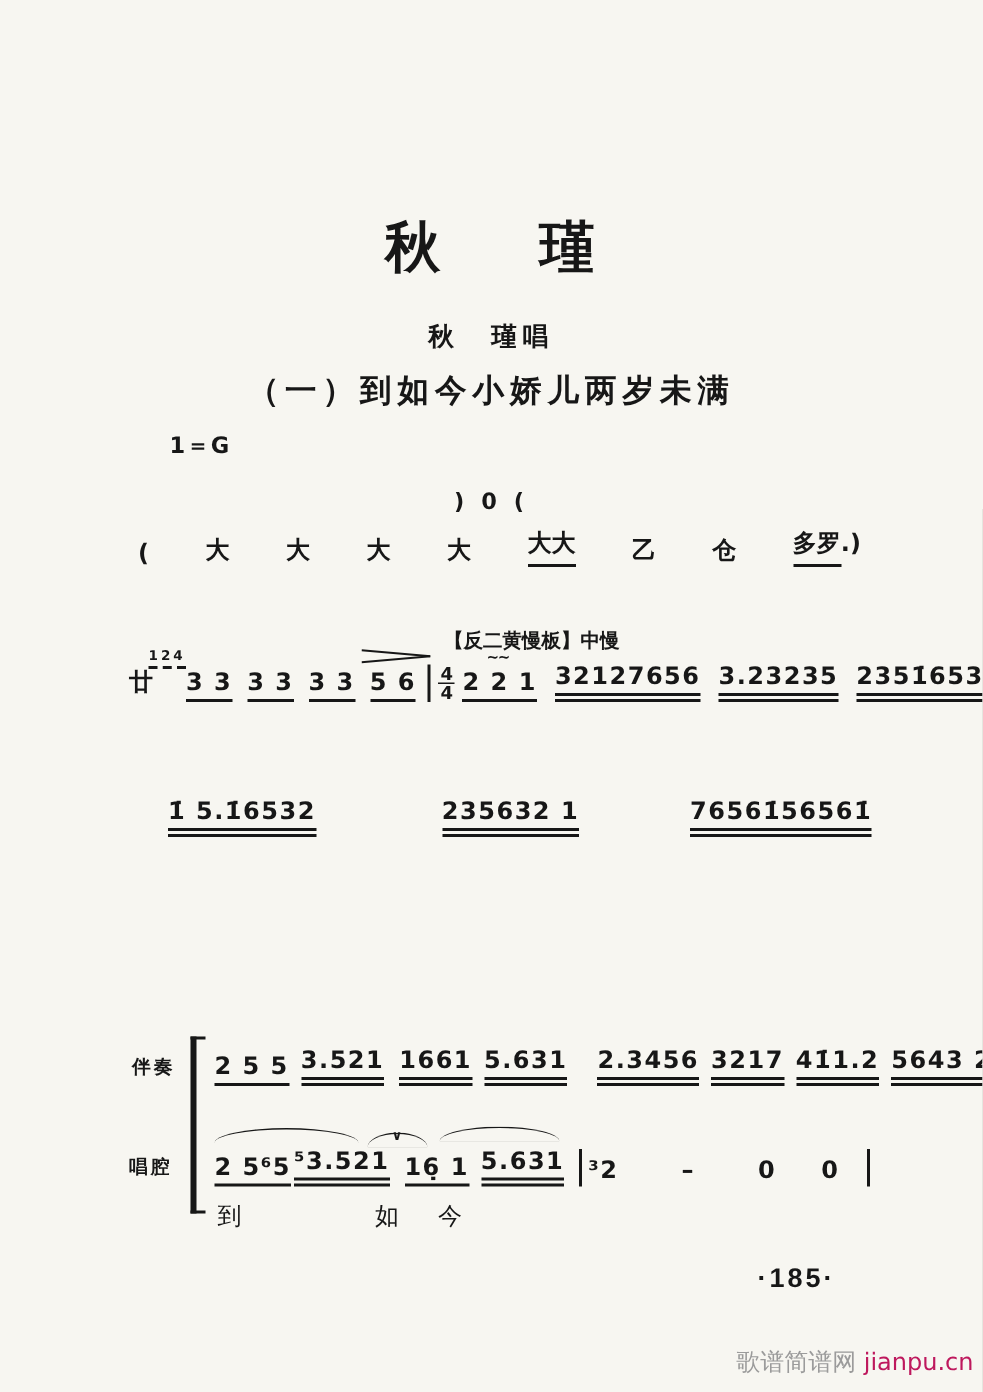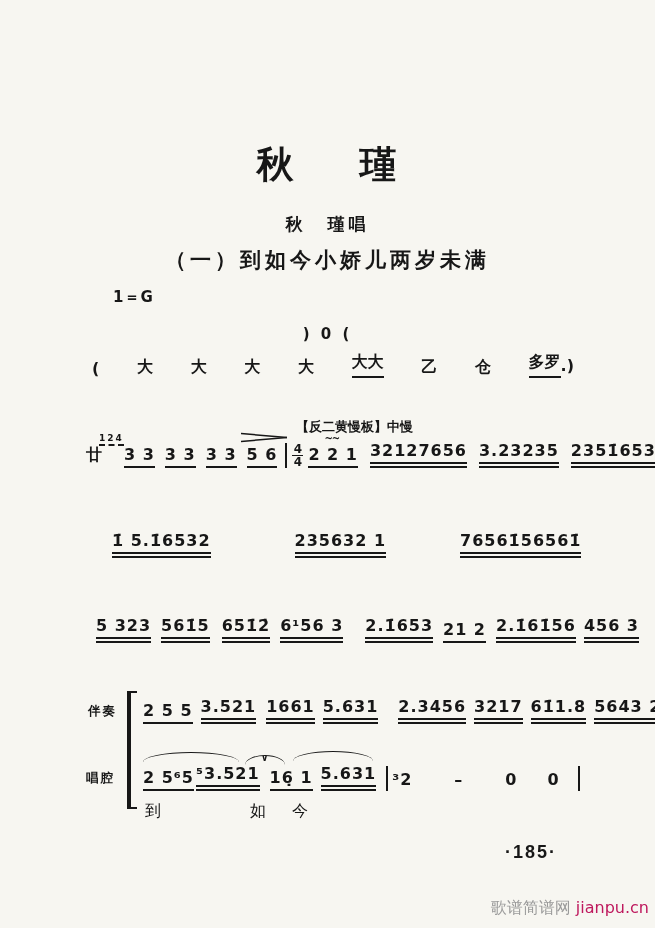--- a/index.html
+++ b/index.html
@@ -16,21 +16,21 @@
   .section{position:absolute;top:246px;left:0;right:0;text-align:center;
            font-size:21px;font-weight:700;letter-spacing:4px;}
   .key{position:absolute;top:288px;left:113px;font-size:15px;font-weight:700;letter-spacing:1px;}
   .mark{position:absolute;top:325px;left:0;right:0;text-align:center;
         font-size:15px;font-weight:700;letter-spacing:3px;}
   
   .perc{position:absolute;top:352px;left:92px;width:482px;display:flex;
         justify-content:space-between;align-items:flex-end;
         font-size:16px;font-weight:700;}
   .pu{border-bottom:2px solid #171717;padding-bottom:3px;}
-  .pcend{display:inline-flex;align-items:center;}
+  .pcend{display:inline-flex;align-items:flex-start;}
   
   .banban{position:absolute;top:418px;left:296px;font-size:13px;font-weight:700;}
   
   .mline{position:absolute;display:flex;align-items:flex-end;}
   .l1{top:441px;left:86px;}
   .l2{top:531px;left:112px;width:466px;gap:44px;}
   .l3{top:616px;left:96px;width:482px;}
   .g{font-size:16px;font-weight:700;letter-spacing:1px;white-space:pre;padding-bottom:2px;line-height:1.2;text-align:center;}
   .u1{border-bottom:2px solid #171717;}
   .u2{border-bottom:6px double #171717;}
@@ -132,45 +132,33 @@
 
   </div>
 
   <div class="mline l2">
     <span class="g u2">1̇ 5.1̇6532</span>
     <span class="g u2 ml40">235632 1</span>
     <span class="g u2 ml30">76561̇56561̇</span>
     <span class="bar mlauto"></span>
   </div>
 
-  <div class="mline l3">
-    <span class="g u2">5 323</span>
-    <span class="g u2 ml10">561̇5</span>
-    <span class="g u2 ml12">651̇2̇</span>
-    <span class="g u2 ml10">6¹56 3</span>
-    <span class="bar ml10"></span>
-    <span class="g u2 ml12">2.1̇653</span>
-    <span class="g u1 ml10">21 2</span>
-    <span class="g u2 ml10">2.1̇61̇56</span>
-    <span class="g u2 ml8">456 3</span>
-    <span class="bar mlauto"></span>
-  </div>
 
   <div class="syslabel" style="top:703px;left:88px;">伴奏</div>
   <div class="bracket"></div>
 
   <div class="mline accrow">
     <span class="g u1">2 5 5</span>
     <span class="g u2 ml8">3.521</span>
     <span class="g u2 ml10">1661</span>
     <span class="g u2 ml8">5.631</span>
     <span class="bar ml10"></span>
     <span class="g u2 ml10">2.3456</span>
     <span class="g u2 ml8">3217</span>
-    <span class="g u2 ml8">61̇1.8</span>
+    <span class="g u2 ml8">41̇1.2</span>
     <span class="g u2 ml8">5643 2</span>
     <span class="bar mlauto"></span>
   </div>
 
   <div class="syslabel" style="top:770px;left:86px;">唱腔</div>
 
   <div class="vocrow">
     <span class="slur slur1"></span>
     <span class="slur slur2"></span>
     <span class="slur slur3"></span>

